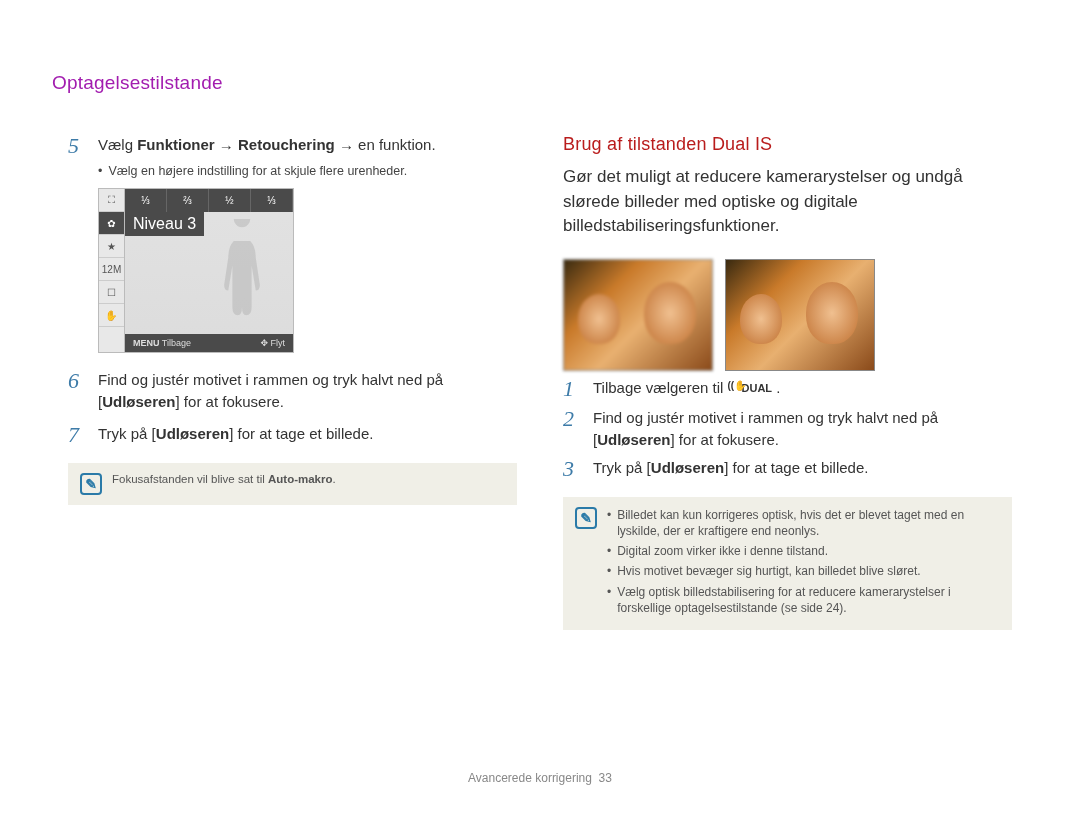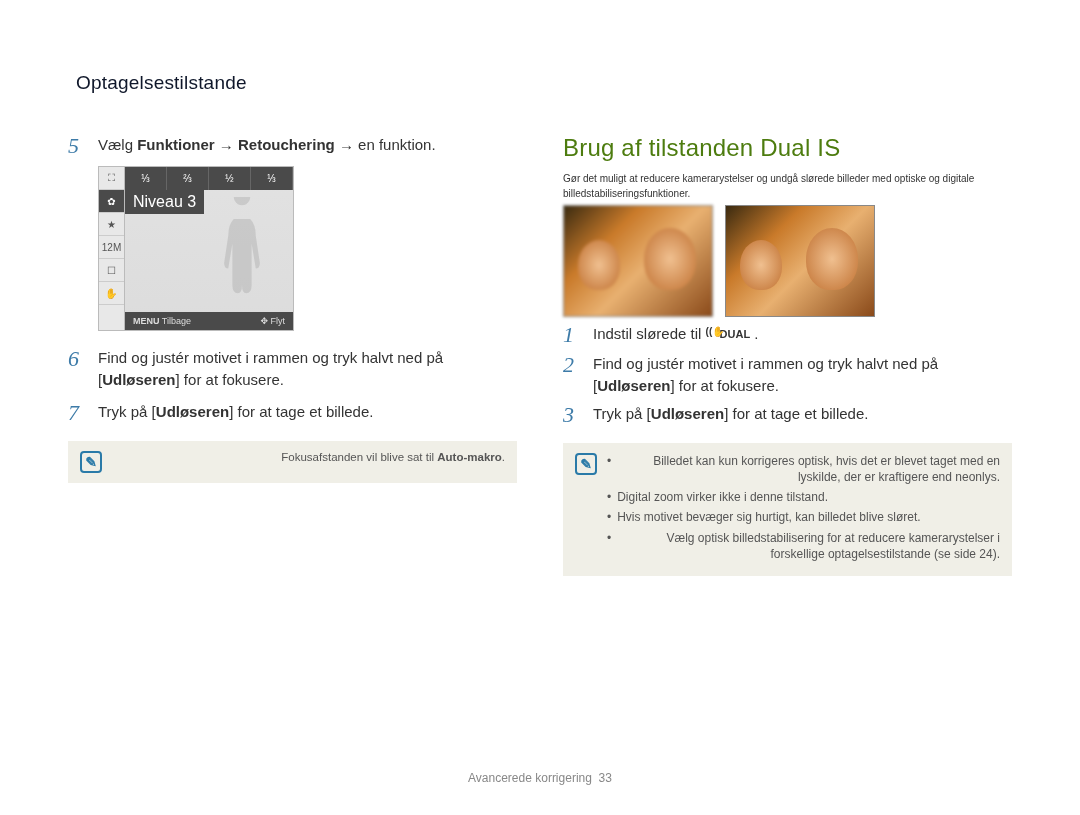--- a/index.html
+++ b/index.html
@@ -13,23 +13,23 @@
   }
   .page {
     padding: 72px 68px 40px 68px;
     display: flex;
     gap: 46px;
     position: relative;
   }
   .header {
     position: absolute;
     top: 72px;
-    left: 76px;
+    left: 52px;
     font-size: 19px;
-    color: #0f172a;
+    color: #a21caf;
     font-weight: 300;
     letter-spacing: 0.2px;
   }
   .col {
     width: 460px;
     padding-top: 62px;
   }
   .step {
     display: flex;
     gap: 10px;
@@ -141,34 +141,34 @@
     border: 2px solid #2a7aa8;
     border-radius: 4px;
     flex-shrink: 0;
     display: flex;
     align-items: center;
     justify-content: center;
     color: #2a7aa8;
     font-weight: bold;
     font-size: 14px;
   }
-  .note-list { flex:1;text-align:right; }
+  .note-list { flex:1; }
   .note-list div { display:flex; gap:6px; margin-bottom:4px; line-height:1.35; }
   .note-list div::before { content:"•"; }
   .section-title {
-    color: #4d7c0f;
-    font-size: 24px;
+    color: #b91c1c;
+    font-size: 18px;
     font-weight: 300;
     margin-bottom: 10px;
     letter-spacing: 0.2px;
   }
   .intro-text {
-    font-size: 10px;
+    font-size: 17px;
     line-height: 1.45;
-    margin-bottom: 4px;
+    margin-bottom: 20px;
   }
   .img-row {
     display:flex;
     gap:12px;
     margin-bottom:6px;
   }
   .sample-img {
     width:150px;
     height:112px;
     border:1px solid #888;
@@ -225,20 +225,23 @@
 <div class="page">
 
   <div class="col">
 
     <div class="step">
       <div class="step-num">5</div>
       <div class="step-body">
         <span>Vælg </span><b>Funktioner</b><span> → </span><b>Retouchering</b><span> → en funktion.</span>
       </div>
     </div>
+    <div class="sub-bullet">
+        <span>Vælg en højere indstilling for at skjule flere urenheder.</span>
+      </div>
 
     <div class="camera-ui">
       <div class="camera-left">
         <div class="ic">⛶</div>
         <div class="ic sel">✿</div>
         <div class="ic">★</div>
         <div class="ic">12M</div>
         <div class="ic">☐</div>
         <div class="ic">✋</div>
       </div>
@@ -293,21 +296,21 @@
       </div>
       <div class="sample-img">
         <div class="face f1"></div>
           <div class="face f2"></div>
       </div>
     </div>
 
     <div class="step">
       <div class="step-num">1</div>
       <div class="step-body">
-        <span>Indstil slørede til </span><span class="dual-icon">DUAL</span><span> .</span>
+        <span>Tilbage vælgeren til </span><span class="dual-icon">DUAL</span><span> .</span>
       </div>
     </div>
 
     <div class="step">
       <div class="step-num">2</div>
       <div class="step-body">
         <span>Find og justér motivet i rammen og tryk halvt ned på [</span><b>Udløseren</b><span>] for at fokusere.</span>
       </div>
     </div>
 

